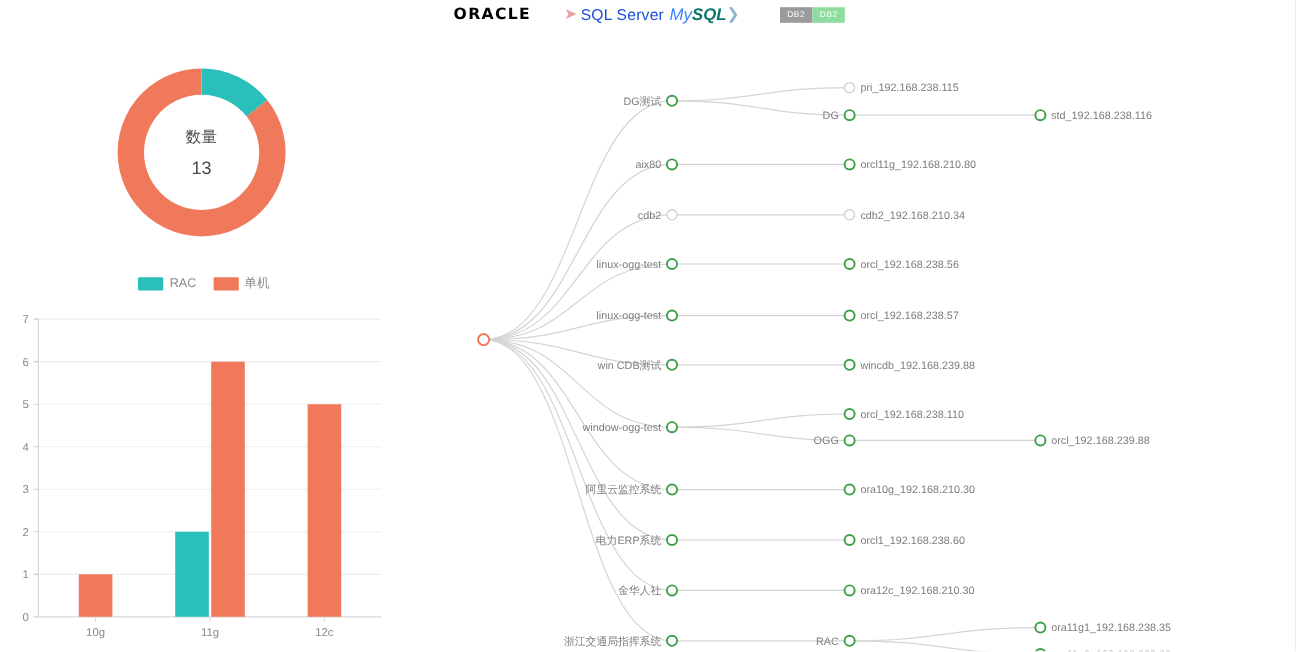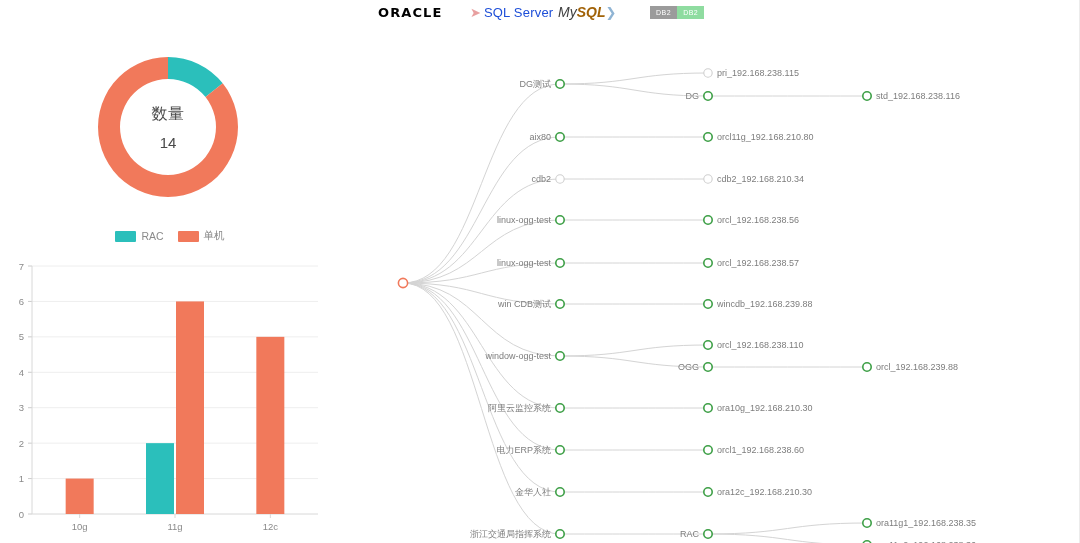--- a/index.html
+++ b/index.html
@@ -12,21 +12,21 @@
   #root { position: relative; width: 1080px; height: 543px; }
 
   
   #left-panel { position: absolute; left: 0; top: 0; width: 340px; height: 543px; }
 
   #donut-card { position: absolute; left: 0; top: 0; width: 340px; height: 258px; }
   #donut-wrap { position: absolute; left: 89px; top: 48px; width: 158px; height: 158px; }
   #donut-svg { display: block; }
   #donut-center { position: absolute; left: 0; top: 0; width: 158px; height: 158px;
     display: flex; flex-direction: column; align-items: center; justify-content: center; }
-  #donut-center .dc-title { font-size: 16px; color: #4a4a4a; letter-spacing: .5px; font-family: Liberation Serif, serif; }
+  #donut-center .dc-title { font-size: 13px; color: #4a4a4a; letter-spacing: .5px; font-family: Liberation Serif, serif; }
   #donut-center .dc-value { font-size: 15px; color: #4a4a4a; margin-top: 9px; }
 
   #donut-legend { position: absolute; left: 0; top: 229px; width: 340px;
     display: flex; justify-content: center; align-items: center; gap: 14px; }
   .legend-item { display: flex; align-items: center; gap: 5px; }
   .legend-swatch { width: 21px; height: 11px; border-radius: 1px; display: inline-block; }
   .legend-label { font-size: 10.5px; color: #8a8a8a; }
 
   
   #bar-card { position: absolute; left: 0; top: 258px; width: 340px; height: 285px; }
@@ -35,22 +35,22 @@
   
   #logo-strip { position: absolute; left: 370px; top: 0; width: 710px; height: 26px; }
   .logo { position: absolute; top: 2px; height: 20px; display: flex; align-items: center; }
   #logo-oracle { left: 8px; }
   #logo-oracle .txt { font-family: "DejaVu Sans", sans-serif; font-weight: bold;
     font-size: 13px; letter-spacing: 1.1px; color: #000000; }
   #logo-sqlserver { left: 100px; }
   #logo-sqlserver .txt { font-size: 13px; color: #1d4ed8; letter-spacing: .2px; }
   #logo-sqlserver .mark { color: #e8a0a0; font-size: 13px; margin-right: 3px; }
   #logo-mysql { left: 188px; }
-  #logo-mysql .my { font-size: 14px; color: #404040; font-style: italic; }
-  #logo-mysql .sql { font-size: 14px; color: #a16207; font-style: italic; font-weight: bold; }
+  #logo-mysql .my { font-size: 14px; color: #3b82f6; font-style: italic; }
+  #logo-mysql .sql { font-size: 14px; color: #0f766e; font-style: italic; font-weight: bold; }
   #logo-mysql .fin { color: #8fb4d4; font-size: 13px; }
   #logo-db2 { left: 280px; }
   #logo-db2 .pill { display: inline-block; font-size: 7px; color: #ffffff;
     padding: 3px 6px; letter-spacing: .5px; }
   #logo-db2 .pill.a { background: #9b9b9b; }
   #logo-db2 .pill.b { background: #8fdca0; }
 
   
   #tree-card { position: absolute; left: 370px; top: 26px; width: 710px; height: 517px; }
   #tree-svg { display: block; }
@@ -66,21 +66,21 @@
   <div id="left-panel">
 
     <div id="donut-card">
       <div id="donut-wrap">
         <svg id="donut-svg" width="158" height="158" viewBox="0 0 158 158">
             <path d="M 79 9 A 70 70 0 0 1 133.72820377276207 35.35571386988865 L 116.52791115846543 49.07248951078079 A 48 48 0 0 0 79 31 Z" fill="#2bbfbb"></path>
             <path d="M 133.72820377276207 35.35571386988865 A 70 70 0 1 1 78.99999999999999 9 L 78.99999999999999 31 A 48 48 0 1 0 116.52791115846543 49.07248951078079 Z" fill="#f1795b"></path>
           </svg>
         <div id="donut-center">
           <div class="dc-title">数量</div>
-          <div class="dc-value">14</div>
+          <div class="dc-value">13</div>
         </div>
       </div>
       <div id="donut-legend">
         <div class="legend-item">
           <span class="legend-swatch" style="background: rgb(43, 191, 187);"></span>
           <span class="legend-label">RAC</span>
         </div>
         <div class="legend-item">
           <span class="legend-swatch" style="background: rgb(241, 121, 91);"></span>
           <span class="legend-label">单机</span>

